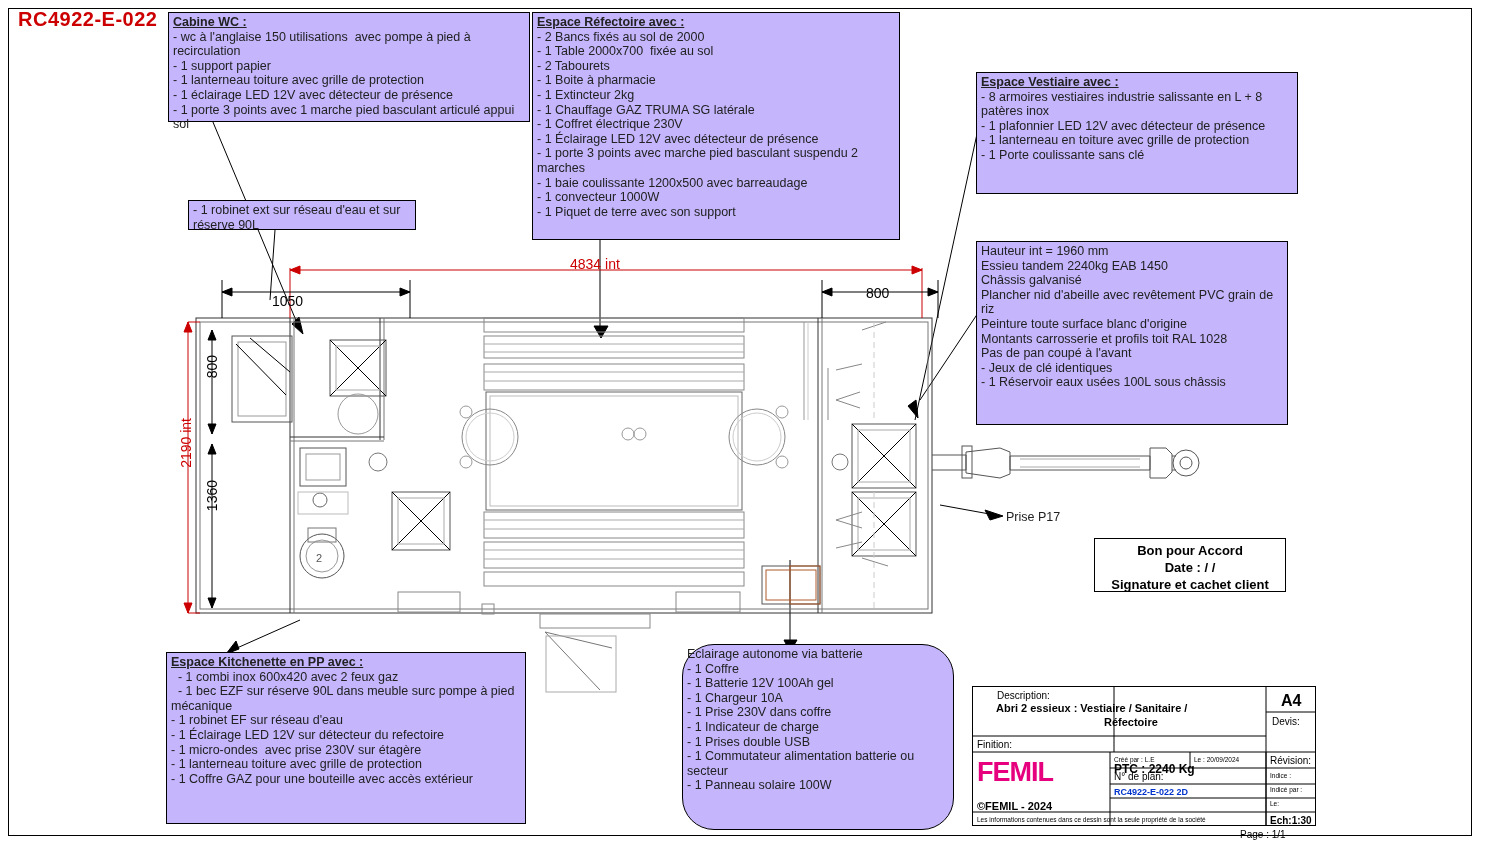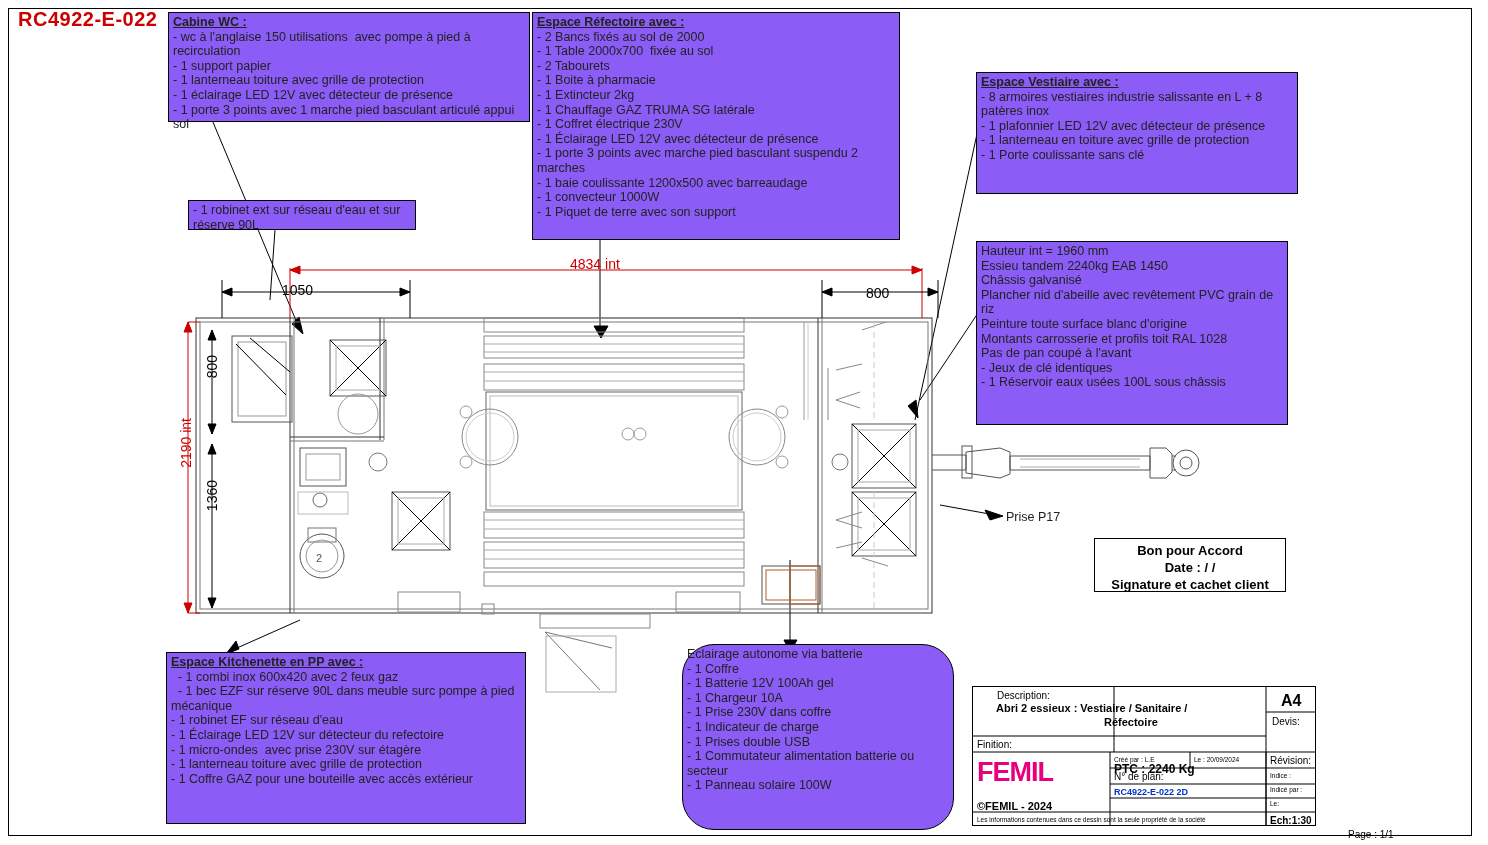--- a/index.html
+++ b/index.html
@@ -3,21 +3,21 @@
 <meta charset="utf-8">
 <style>
   html,body{margin:0;padding:0;}
   body{width:1488px;height:845px;background:#ffffff;font-family:"Liberation Sans",sans-serif;overflow:hidden;}
   #root{position:relative;width:1488px;height:845px;}
 
   .frame{position:absolute;left:8px;top:8px;width:1464px;height:828px;border:1px solid #000;box-sizing:border-box;}
 
   .title-ref{position:absolute;left:10px;top:8px;font-size:20px;font-weight:bold;color:#cc0000;letter-spacing:.5px;padding-left:8px;}
 
-  .note{position:absolute;border:1px solid #000;background:#8b5cf6;box-sizing:border-box;padding:2px 4px 3px 4px;
+  .note{position:absolute;border:1px solid #000;background:#c4b5fd;box-sizing:border-box;padding:2px 4px 3px 4px;
         font-size:12.5px;line-height:14.6px;color:#222;}
   .note .hdr{font-weight:bold;text-decoration:underline;display:block;}
   .note div{white-space:pre-wrap;}
 
   .plain{position:absolute;font-size:12.5px;line-height:14.6px;color:#222;}
 
   svg.layer{position:absolute;left:0;top:0;width:1488px;height:845px;pointer-events:none;}
 
   .dim{position:absolute;font-size:14px;color:#cc0000;}
   .dimb{position:absolute;font-size:14px;color:#000;}
@@ -201,21 +201,21 @@
       <line x1="212" y1="330" x2="212" y2="434"></line>
       <path d="M212,330 L208,340 L216,340 Z" fill="#000"></path>
       <path d="M212,434 L208,424 L216,424 Z" fill="#000"></path>
       <line x1="212" y1="444" x2="212" y2="608"></line>
       <path d="M212,444 L208,454 L216,454 Z" fill="#000"></path>
       <path d="M212,608 L208,598 L216,598 Z" fill="#000"></path>
     </g>
   </svg>
 
   <div class="dim" style="left:570px;top:256px;">4834 int</div>
-  <div class="dimb" style="left:272px;top:282px;margin-left:10px;">1050</div>
+  <div class="dimb" style="left:272px;top:293px;">1050</div>
   <div class="dimb" style="left:866px;top:285px;">800</div>
   <div class="dim vert" style="left:178px;top:418px;">2190 int</div>
   <div class="dimb vert" style="left:204px;top:355px;">800</div>
   <div class="dimb vert" style="left:204px;top:480px;">1360</div>
 
   <div class="note" style="left:168px;top:12px;width:362px;height:110px;">
     <span class="hdr">Cabine WC :</span>
     <div>- wc à l'anglaise 150 utilisations  avec pompe à pied à recirculation</div>
     <div>- 1 support papier</div>
     <div>- 1 lanterneau toiture avec grille de protection</div>
@@ -341,15 +341,15 @@
   <div class="tbtxt" style="left:1270px;top:829px;"></div>
   <div class="tbtxt" style="left:1270px;top:815px;"></div>
   <div class="tbtxt" style="left:1270px;top:828px;"></div>
   <div class="tbtxt" style="left:1272px;top:815px;"></div>
   <div class="tbtxt" style="left:1270px;top:816px;"></div>
   <div class="tbtxt" style="left:1270px;top:818px;"></div>
   <div class="tbtxt" style="left:1115px;top:815px;font-size:9px;"></div>
   <div class="tbtxt" style="left:1270px;top:815px;"></div>
   <div class="tbtxt" style="left:1268px;top:816px;"></div>
   <div class="tbtxt" style="left:1270px;top:816px;"></div>
-  <div class="tbtxt" style="left:1348px;top:829px;">Page : 1/1</div>
+  <div class="tbtxt" style="left:1240px;top:829px;">Page : 1/1</div>
 
 </div>
 
 </body></html>

